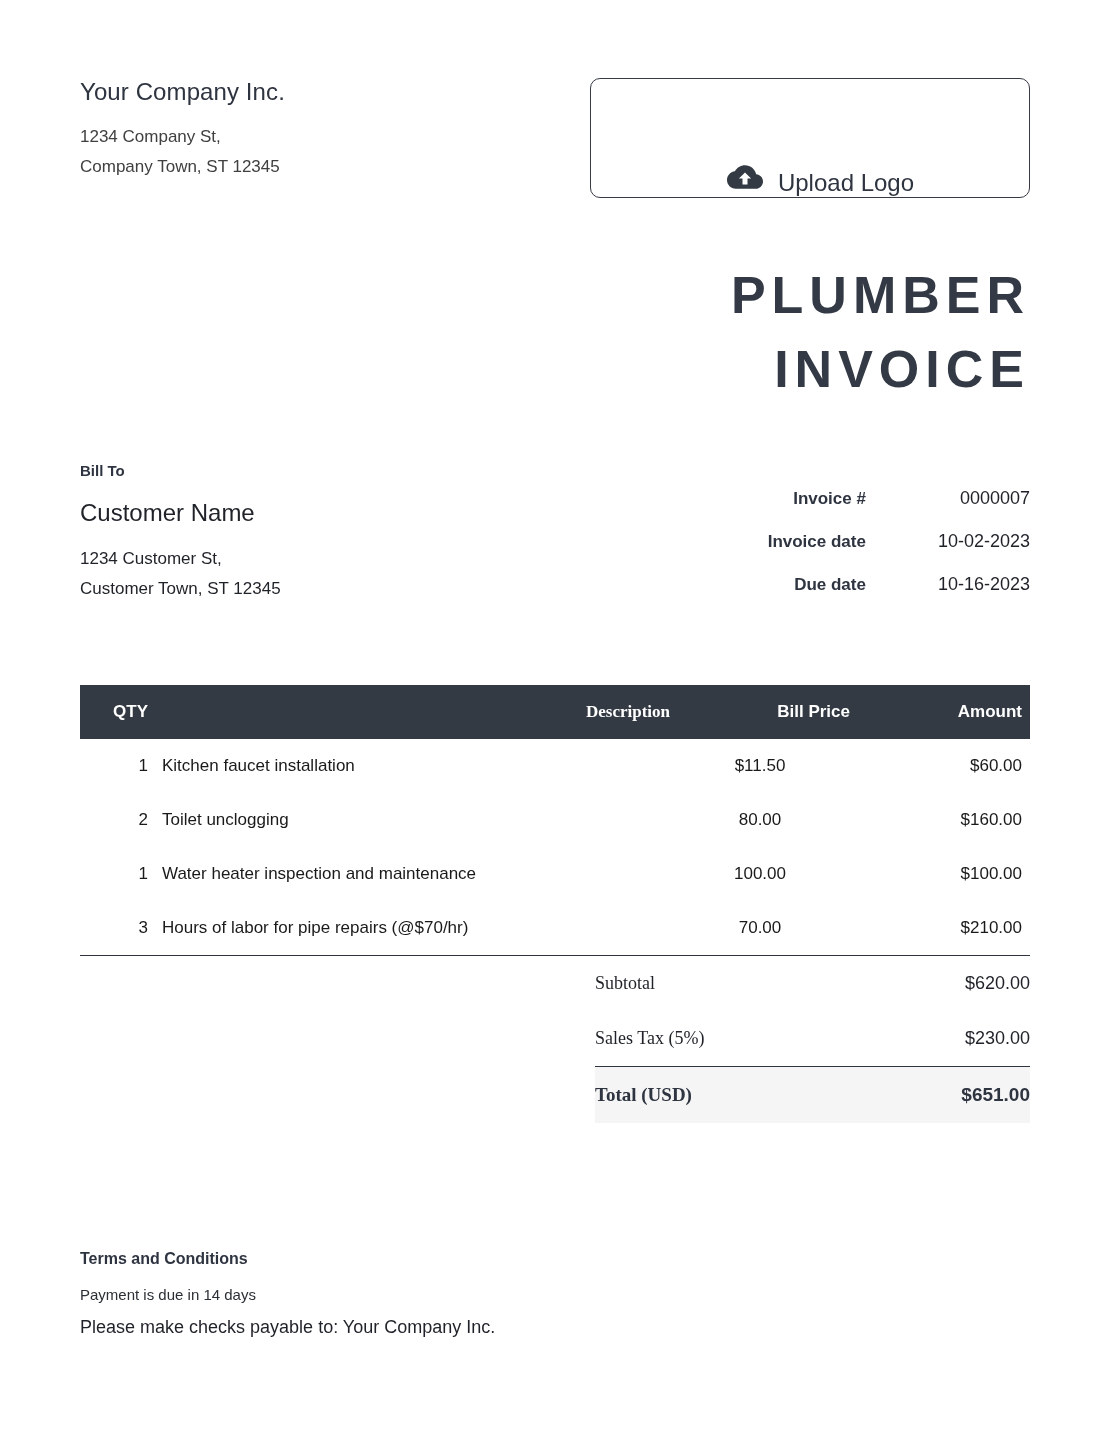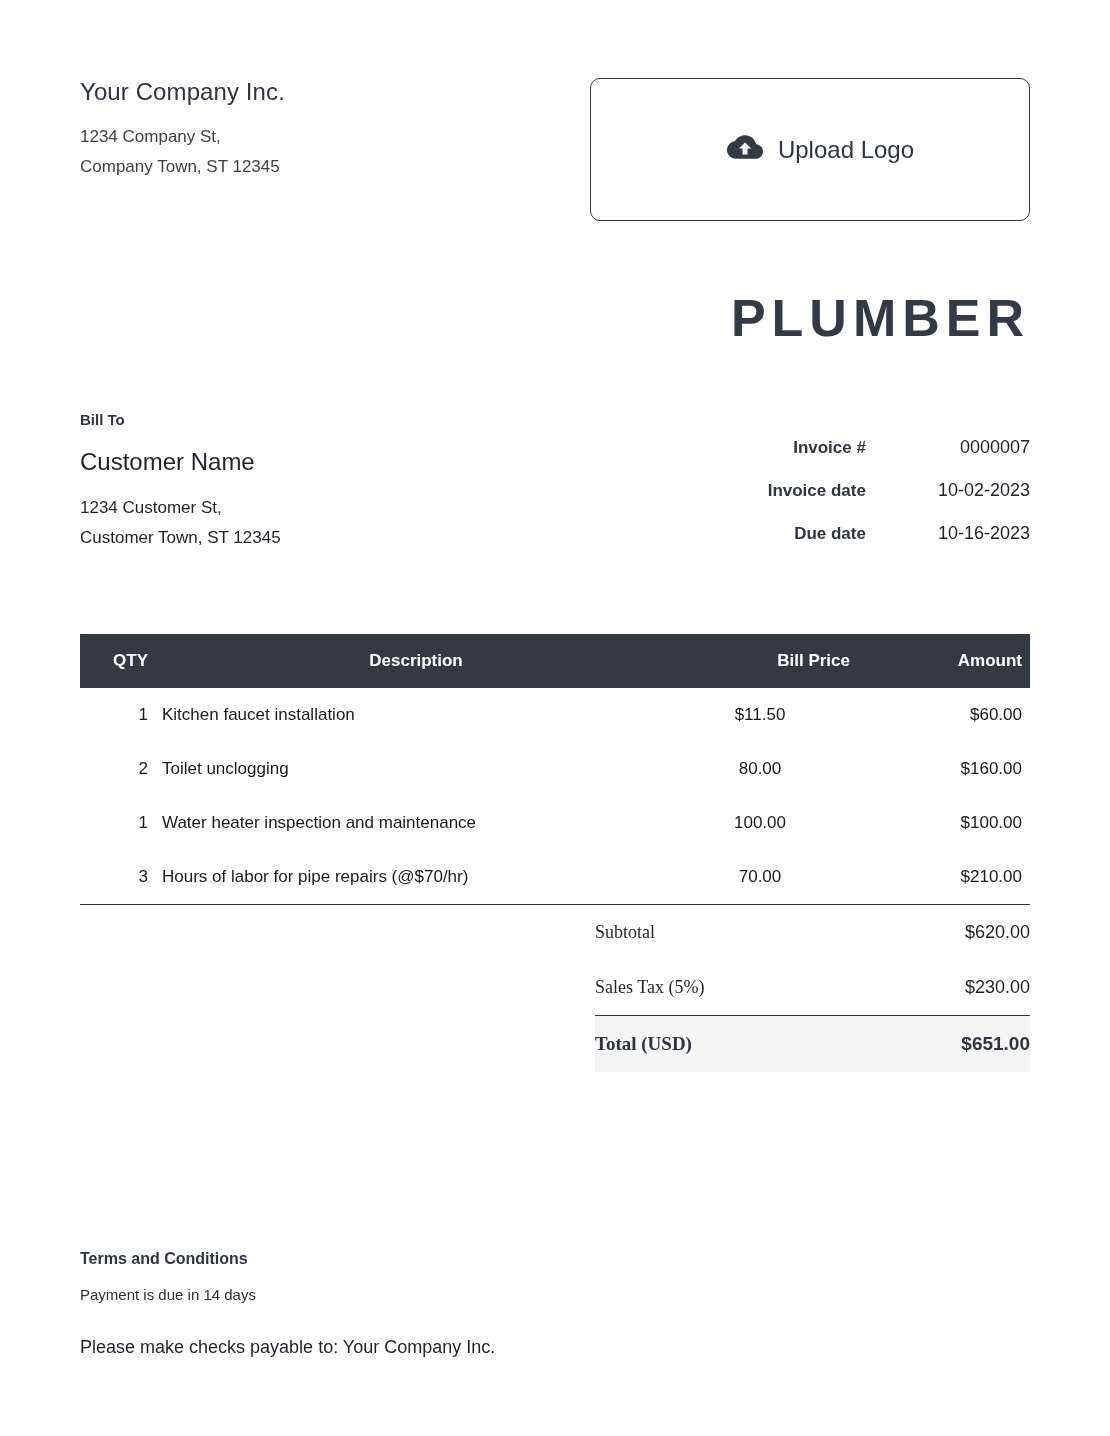--- a/index.html
+++ b/index.html
@@ -39,26 +39,26 @@
   }
 
   .company-addr-line {
     font-size: 17px;
     line-height: 30px;
     color: #404040;
   }
 
   .upload-logo-btn {
     width: 440px;
-    height: 143px;
+    height: 120px;
     border: 1.3px solid #353a44;
     border-radius: 10px;
     background: #ffffff;
     display: flex;
-    align-items: center;
+    align-items: flex-end;
     justify-content: center;
     gap: 14px;
     cursor: pointer;
     padding-left: 20px;
   }
 
   .cloud-icon { display: block; }
 
   .upload-logo-label {
     font-size: 24px;
@@ -136,21 +136,21 @@
   .items thead tr { background: #343a43; }
 
   .items th {
     color: #ffffff;
     font-size: 17px;
     font-weight: bold;
     padding: 17px 0;
   }
 
   th.col-qty   { width: 68px;  text-align: right; padding-left: 18px; }
-  th.col-desc  { width: 522px; text-align: center;  padding-left: 14px; }
+  th.col-desc  { width: 522px; text-align: right;  padding-left: 14px; font-family: Liberation Serif, serif; }
   th.col-unit  { width: 180px; text-align: right; }
   th.col-amt   { width: 180px; text-align: right; padding-right: 8px; }
 
   .items td {
     font-size: 17px;
     color: #1a1a1a;
     padding: 17px 0;
   }
 
   td.cell-qty  { text-align: right; padding-left: 18px; }
@@ -201,21 +201,21 @@
   .terms-title {
     font-size: 16px;
     font-weight: bold;
     color: #2e3440;
     margin-bottom: 18px;
   }
 
   .terms-line-sm {
     font-size: 15px;
     color: #2b2f36;
-    margin-bottom: 34px;
+    margin-bottom: 14px;
   }
 
   .terms-line-lg {
     font-size: 18px;
     color: #1f2228;
   }
 </style>
 </head>
 <body>
 
@@ -236,20 +236,21 @@
           <path d="M19 9.4l6.1 6.1h-3.6v6h-5v-6h-3.6L19 9.4z" fill="#ffffff"></path>
         </svg>
       </span>
       <span class="upload-logo-label">Upload Logo</span>
     </div>
 
   </div>
 
   <div class="doc-title">
     <div>PLUMBER</div>
+    <div>INVOICE</div>
   </div>
 
   <div class="mid-row">
 
     <div class="bill-to-block">
       <div class="bill-to-label">Bill To</div>
       <div class="customer-name">Customer Name</div>
       <div class="customer-addr-line">1234 Customer St,</div>
       <div class="customer-addr-line">Customer Town, ST 12345</div>
     </div>

